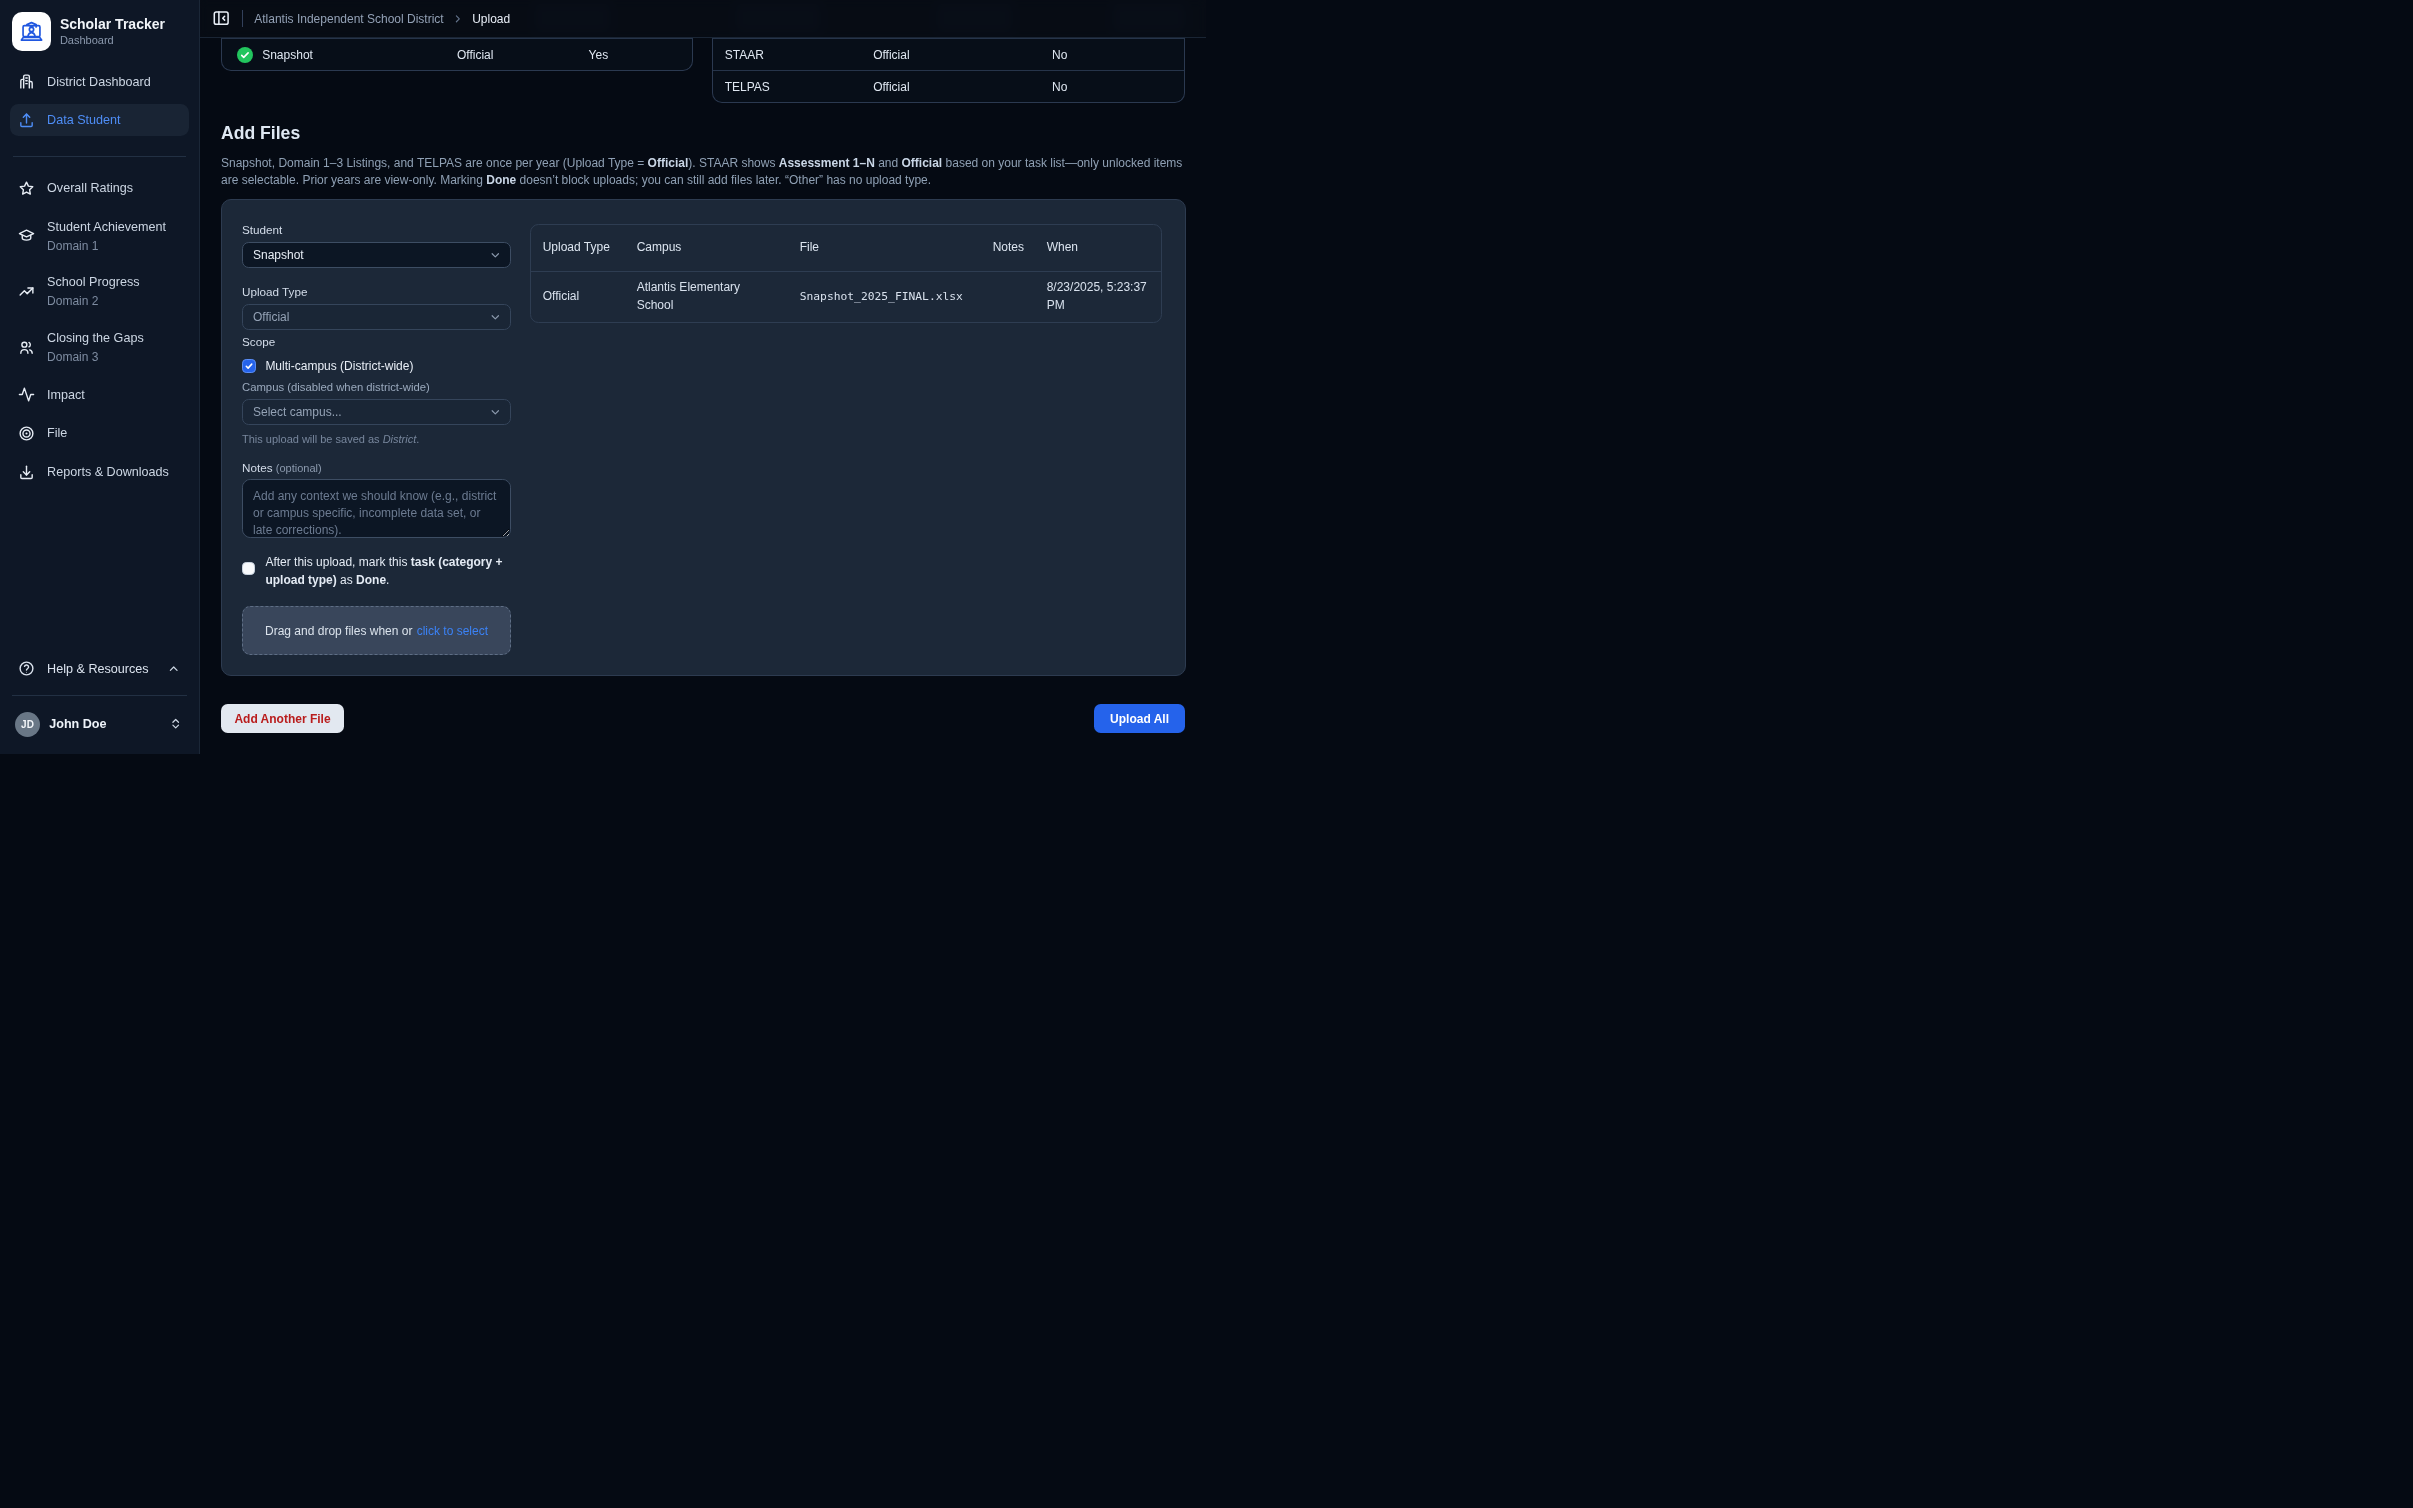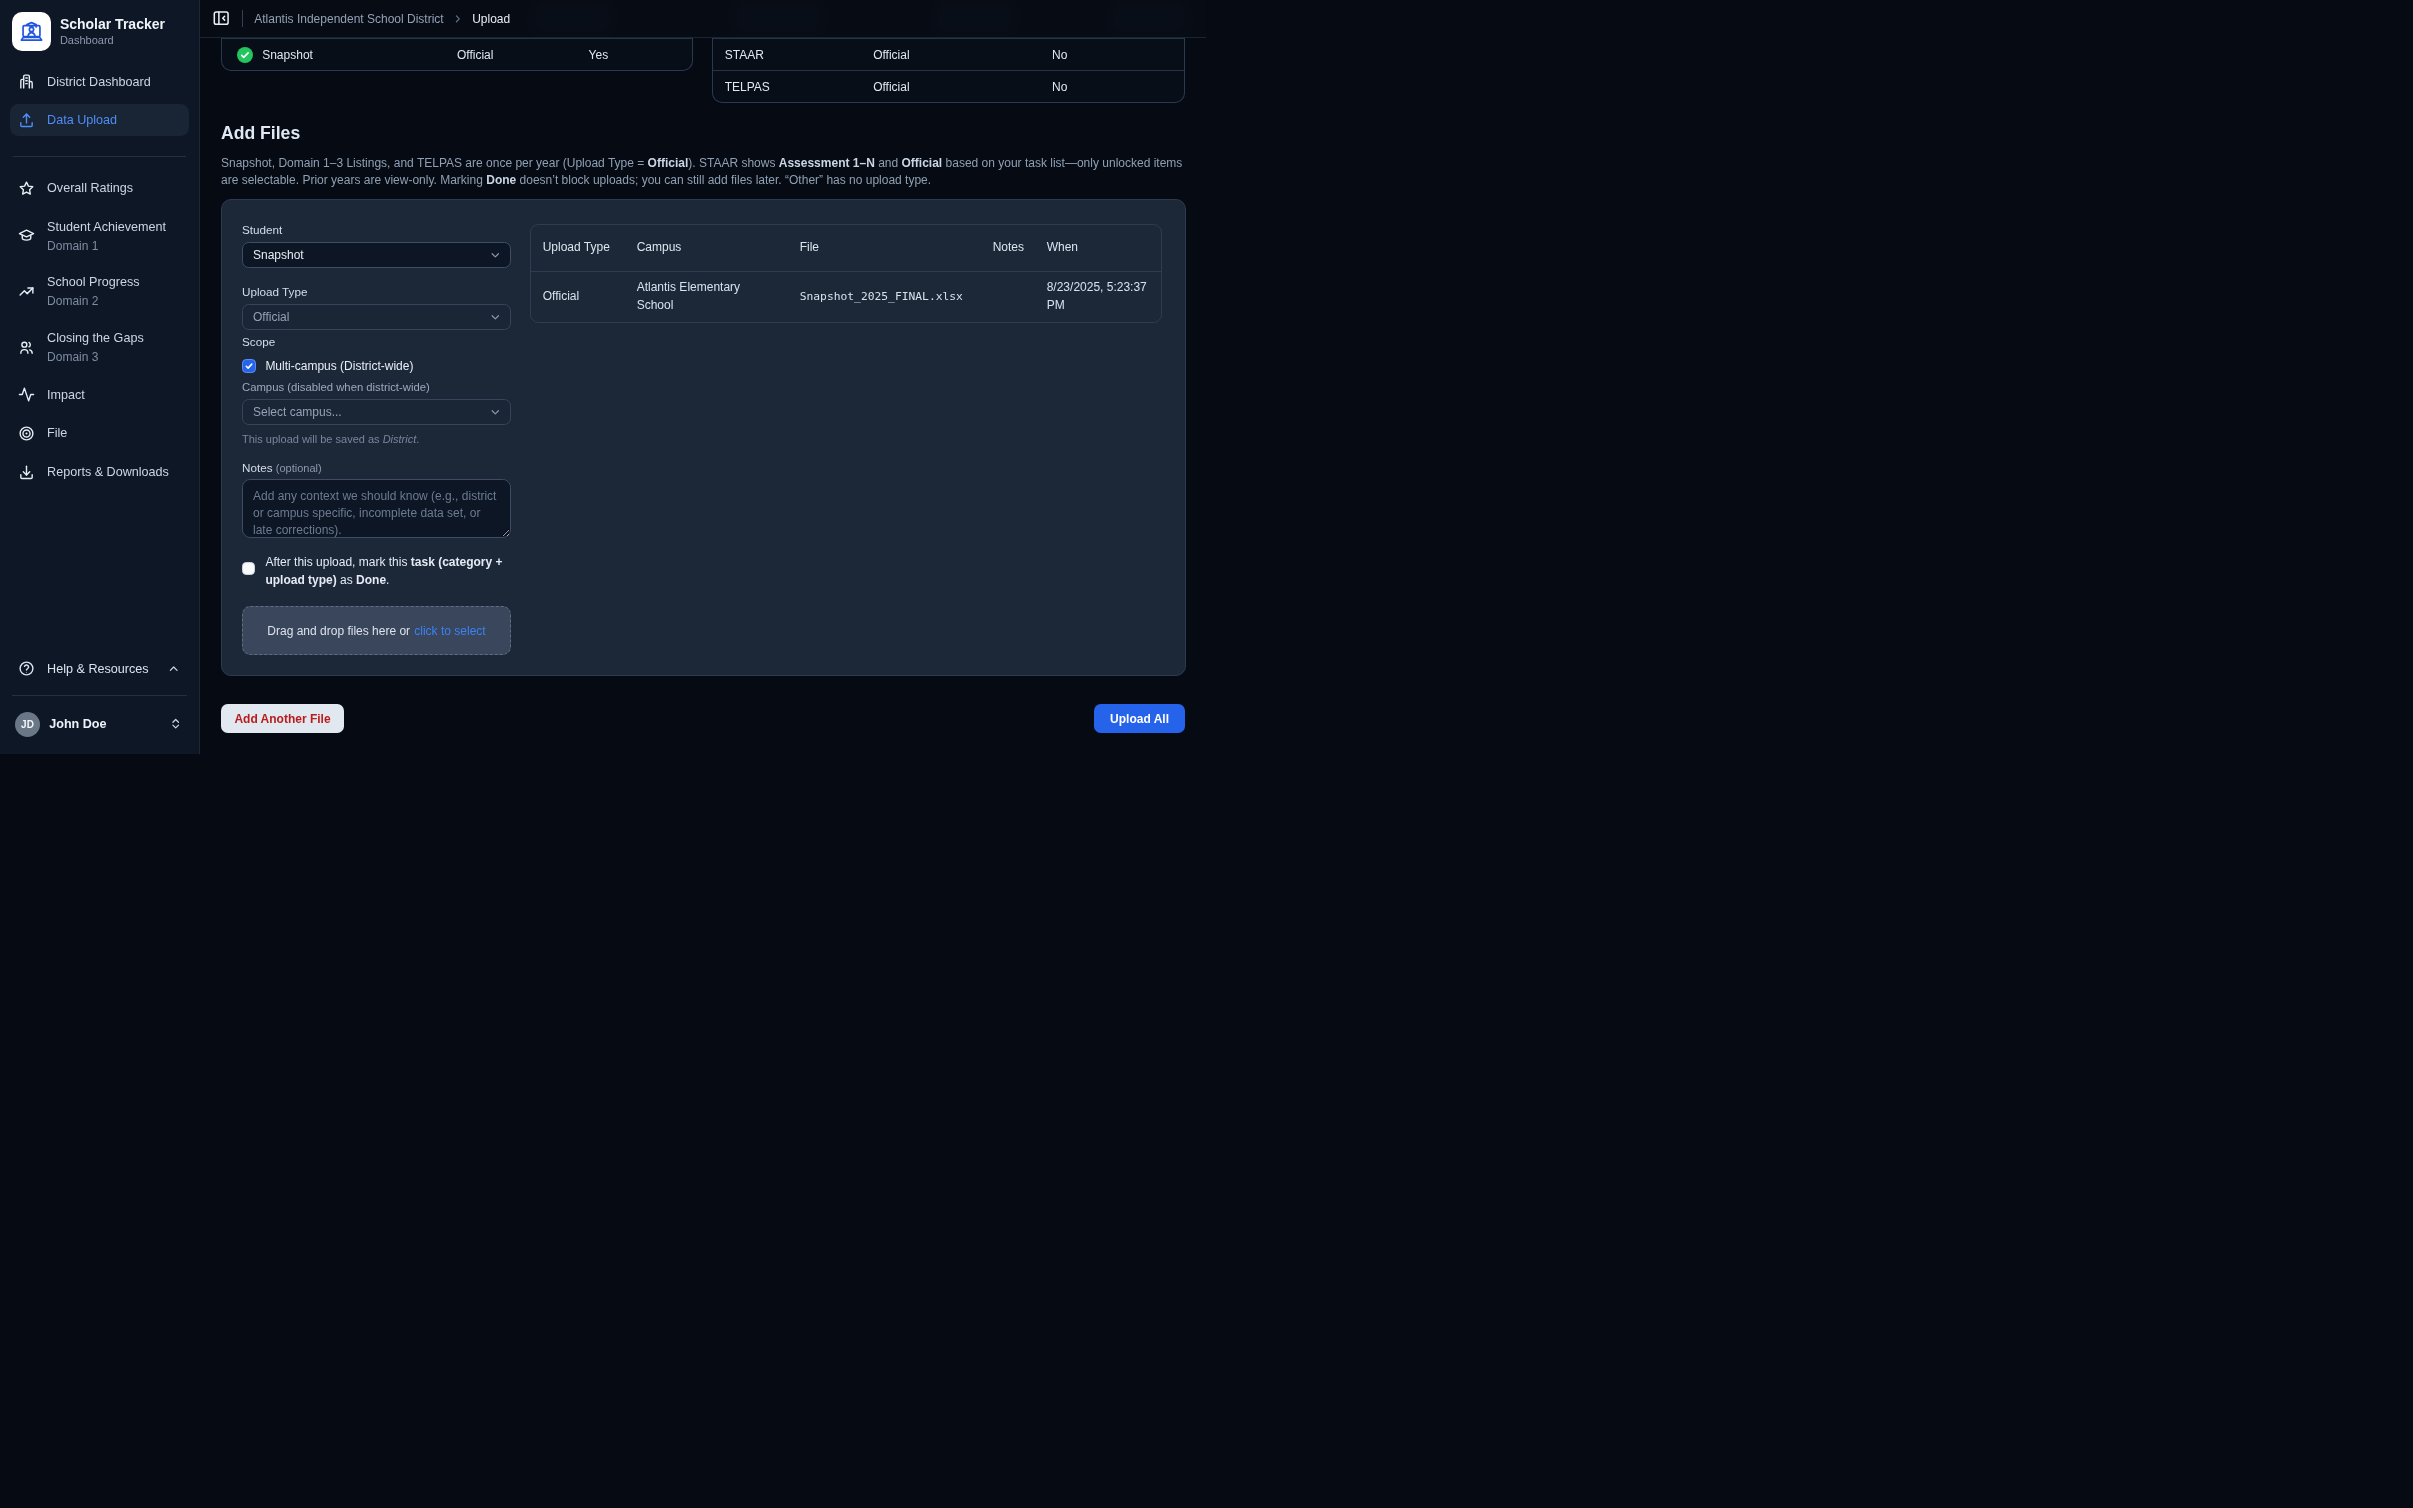--- a/index.html
+++ b/index.html
@@ -145,21 +145,21 @@
       <span class="nlabel">District Dashboard</span>
     </div>
     <div class="nav-item active">
       <span class="nicon">
         <svg width="17" height="17" viewBox="0 0 24 24" fill="none" stroke="currentColor" stroke-width="2" stroke-linecap="round" stroke-linejoin="round">
             <path d="M20 15v4a1.5 1.5 0 0 1-1.5 1.5h-13A1.5 1.5 0 0 1 4 19v-4"></path>
             <path d="m16.5 7.5-4.5-4.5-4.5 4.5"></path>
             <path d="M12 3v12.5"></path>
           </svg>
       </span>
-      <span class="nlabel">Data Upload</span>
+      <span class="nlabel">Data Student</span>
     </div>
     <div class="sb-divider"></div>
     <div class="nav-item">
       <span class="nicon">
         <svg width="17" height="17" viewBox="0 0 24 24" fill="none" stroke="currentColor" stroke-width="2" stroke-linecap="round" stroke-linejoin="round">
             <path d="m12 3 2.7 5.6 6.1.9-4.4 4.3 1 6.1-5.4-2.9-5.4 2.9 1-6.1L3.2 9.5l6.1-.9z"></path>
           </svg>
       </span>
       <span class="nlabel">Overall Ratings</span>
     </div>
@@ -370,21 +370,21 @@
       <span class="opt"> <span>(optional)</span></span>
     </div>
     <textarea class="notes-ta" placeholder="Add any context we should know (e.g., district or campus specific, incomplete data set, or late corrections)." style=""></textarea>
 
     <div class="mark-row">
       <span class="cb-off"></span>
       <span class="mark-label"><span>After this upload, mark this </span><span class="rb" style="font-weight: 700;">task (category + upload type)</span><span> as </span><span class="rb" style="font-weight: 700;">Done</span><span>.</span></span>
     </div>
 
     <div class="dropzone">
-      <span>Drag and drop files here or</span>
+      <span>Drag and drop files when or</span>
       <span class="dz-link">click to select</span>
     </div>
 
     <div class="qtable">
       <div class="q-head">
         <span class="q-cell">Upload Type</span>
         <span class="q-cell">Campus</span>
         <span class="q-cell">File</span>
         <span class="q-cell">Notes</span>
         <span class="q-cell">When</span>

